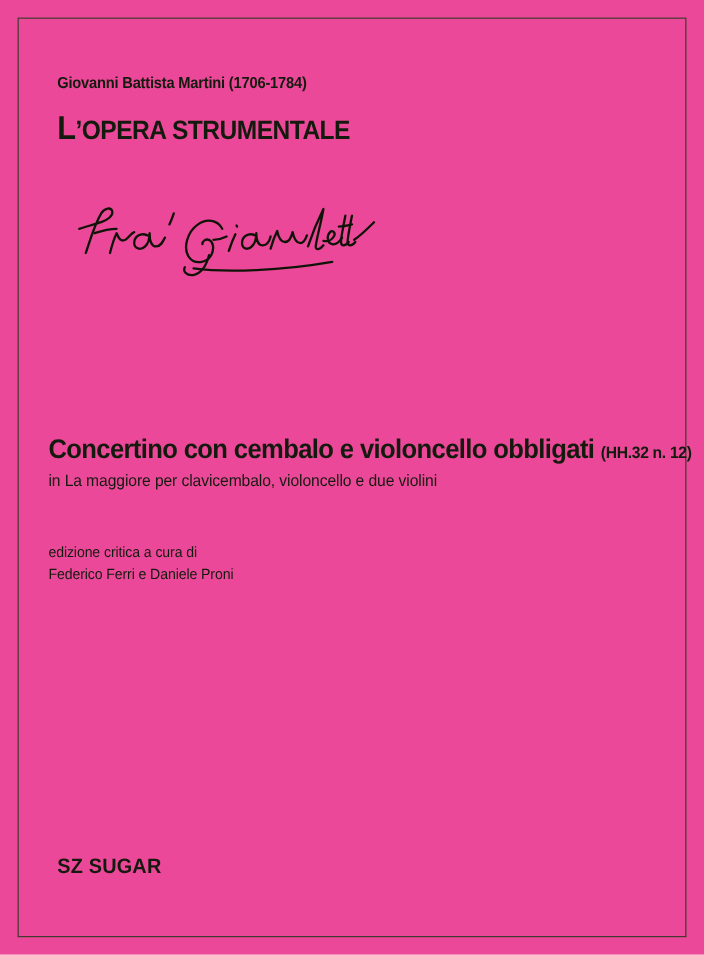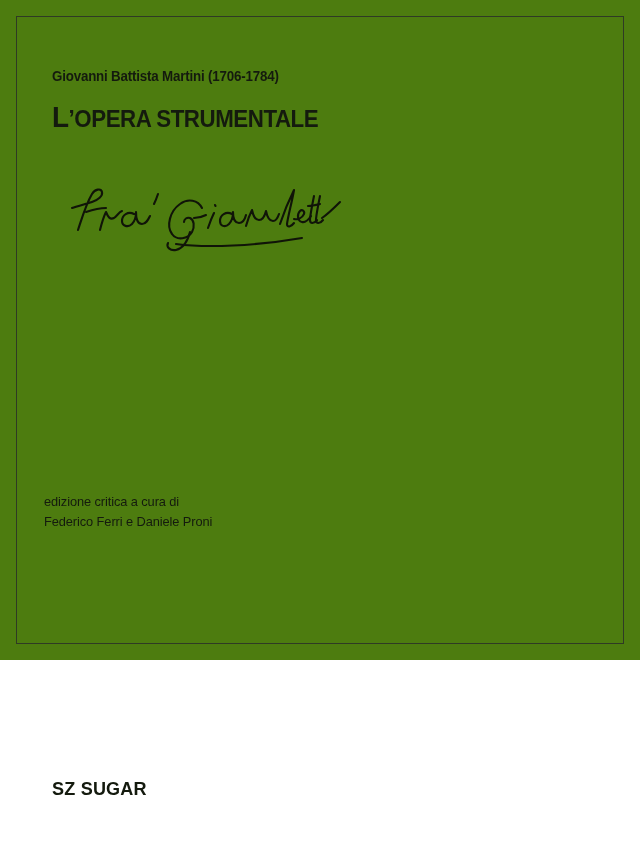--- a/index.html
+++ b/index.html
@@ -10,22 +10,22 @@
   body {
     width: 640px;
     height: 868px;
     font-family: "Liberation Sans", sans-serif;
     overflow: hidden;
   }
 
   .page {
     position: relative;
     width: 640px;
-    height: 660px;
-    background: #4d7c0f;
+    height: 868px;
+    background: #ec4899;
     box-sizing: border-box;
   }
 
   
   .frame {
     position: absolute;
     left: 16px;
     top: 16px;
     right: 16px;
     bottom: 16px;
@@ -187,20 +187,27 @@
 
           <path d="M266 40 C272 36, 278 30, 284 24"></path>
         </g>
         <g stroke="#101408" stroke-width="2.1" fill="none" stroke-linecap="round" stroke-linejoin="round">
 
           <path d="M120 66 C150 70, 200 68, 246 60"></path>
         </g>
       </svg>
     </div>
 
+    <div class="work-block">
+      <div class="work-title">
+        <span>Concertino con cembalo e violoncello obbligati</span>
+        <span class="catalog">(HH.32 n. 12)</span>
+      </div>
+      <div class="work-subtitle">in La maggiore per clavicembalo, violoncello e due violini</div>
+    </div>
 
     <div class="editors">
       <div>edizione critica a cura di</div>
       <div>Federico Ferri e Daniele Proni</div>
     </div>
 
     <div class="publisher">SZ SUGAR</div>
 
   </div>
 </div>

